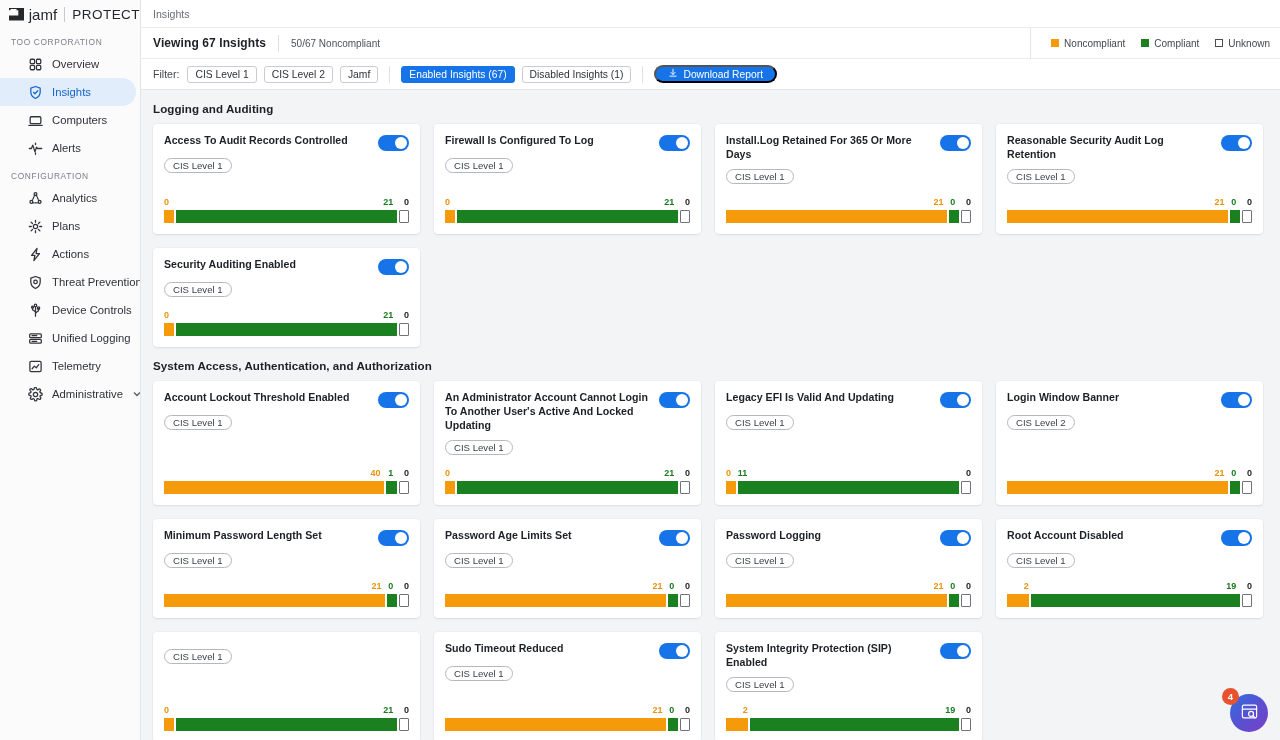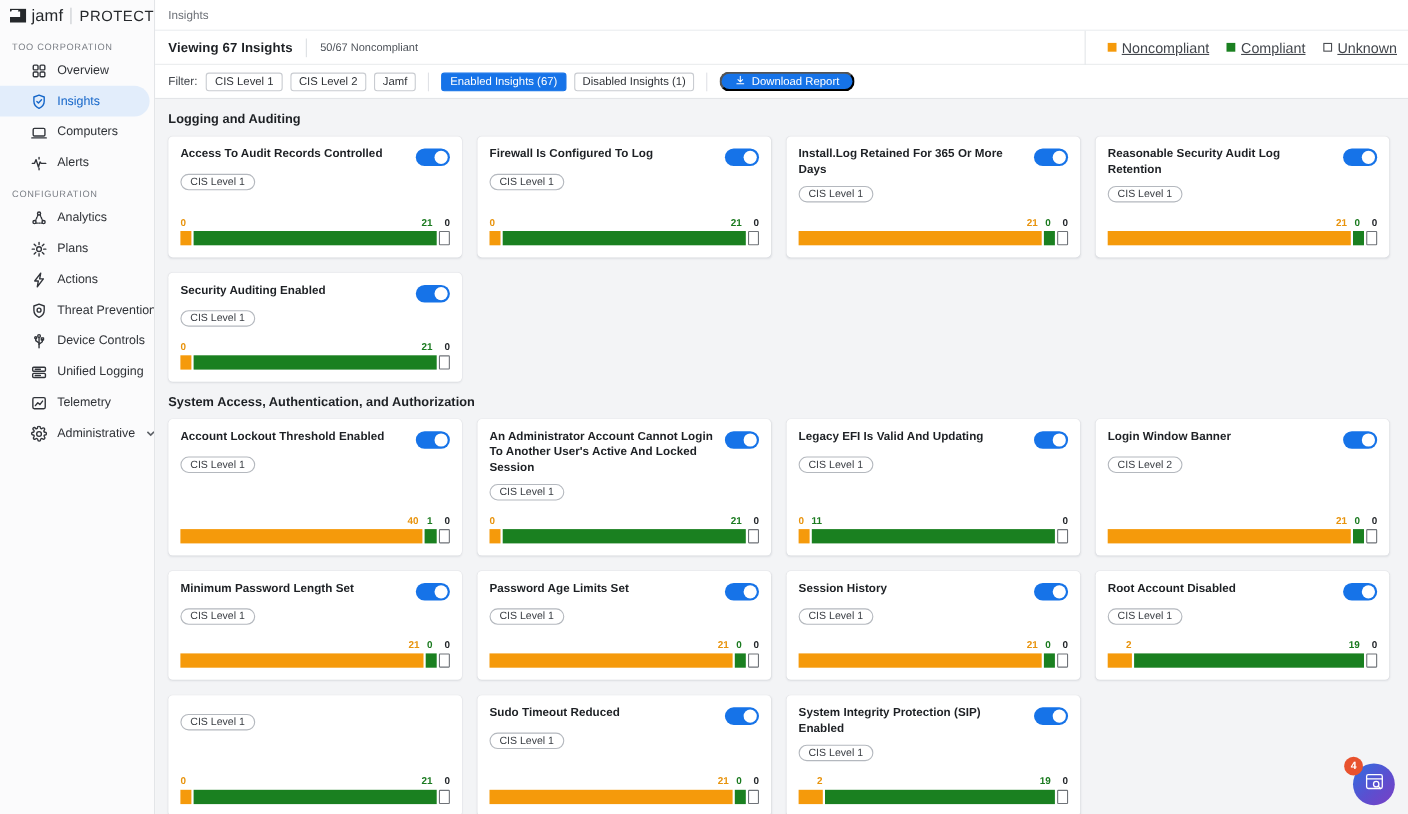--- a/index.html
+++ b/index.html
@@ -68,21 +68,21 @@
   }
   .titlebar {
     height: 31px; background: #fff; border-bottom: 1px solid #e8eaed;
     display: flex; align-items: center; padding: 0 10px 0 12px; flex: 0 0 31px;
   }
   .vtitle { font-size: 12px; font-weight: bold; color: #1d2024; letter-spacing: .1px; }
   .tdiv { width: 1px; height: 17px; background: #dcdfe3; margin: 0 12px; }
   .vsub { font-size: 10px; color: #4d5259; }
   .legend { margin-left: auto; display: flex; align-items: center; gap: 16px;
             border-left: 1px solid #e3e5e8; height: 31px; padding-left: 20px; }
-  .lg-item { display: flex; align-items: center; gap: 5px; font-size: 13px; color: #43474d; text-decoration: underline; }
+  .lg-item { display: flex; align-items: center; gap: 5px; font-size: 10px; color: #43474d; }
   .lg-sw { width: 8px; height: 8px; display: inline-block; }
   .lg-sw.hollow { background: #fff; border: 1.2px solid #4a4d52; }
 
   .filterbar {
     height: 31px; background: #fff; border-bottom: 1px solid #e3e5e8;
     display: flex; align-items: center; padding-left: 12px; gap: 7px; flex: 0 0 31px;
   }
   .flabel { font-size: 10.6px; color: #43474d; margin-right: 1px; }
   .chip {
     height: 17px; border: 1px solid #c9ccd1; border-radius: 3px;
@@ -453,21 +453,21 @@
               </div>
               <div class="bar">
                 <div class="seg-nc" style="width: 220px;"></div>
                 <div class="seg-c" style="width: 11px;"></div>
                 <div class="seg-u" style="width: 10px;"></div>
               </div>
             </div>
           </div>
           <div class="card tall">
             <div class="card-top">
-              <div class="card-title">An Administrator Account Cannot Login To Another User's Active And Locked Session</div>
+              <div class="card-title">An Administrator Account Cannot Login To Another User's Active And Locked Updating</div>
               <div class="toggle"></div>
             </div>
             <div class="pill">CIS Level 1</div>
             <div class="chartwrap">
               <div class="nums">
                 <span class="n nc" style="width: 10px; text-align: left;">0</span>
                 <span style="width: 2px;"></span>
                 <span class="n c" style="width: 221px; text-align: right;">21</span>
                 <span style="width: 2px;"></span>
                 <span class="n u" style="width: 14px; text-align: right;">0</span>
@@ -558,21 +558,21 @@
               </div>
               <div class="bar">
                 <div class="seg-nc" style="width: 221px;"></div>
                 <div class="seg-c" style="width: 10px;"></div>
                 <div class="seg-u" style="width: 10px;"></div>
               </div>
             </div>
           </div>
           <div class="card tall">
             <div class="card-top">
-              <div class="card-title">Session History</div>
+              <div class="card-title">Password Logging</div>
               <div class="toggle"></div>
             </div>
             <div class="pill">CIS Level 1</div>
             <div class="chartwrap">
               <div class="nums">
                 <span class="n nc" style="width: 221px; text-align: right;">21</span>
                 <span style="width: 2px;"></span>
                 <span class="n c" style="width: 10px; text-align: right;">0</span>
                 <span style="width: 2px;"></span>
                 <span class="n u" style="width: 14px; text-align: right;">0</span>

